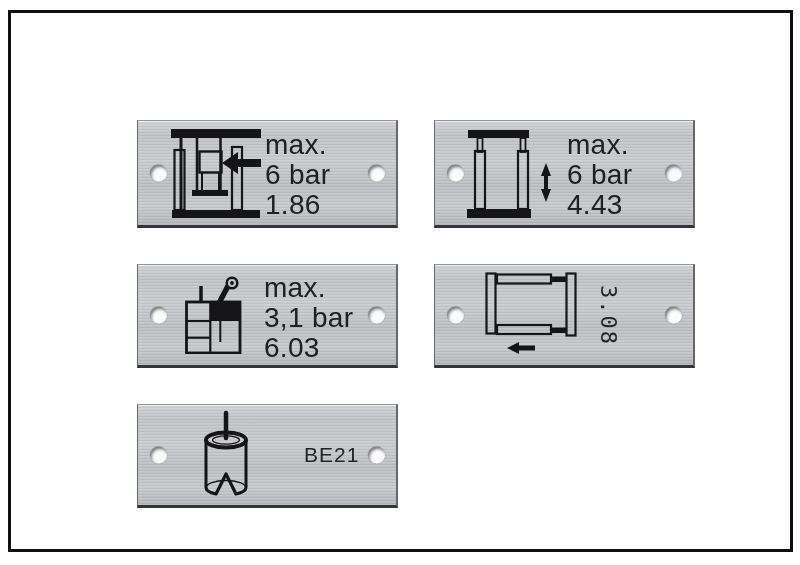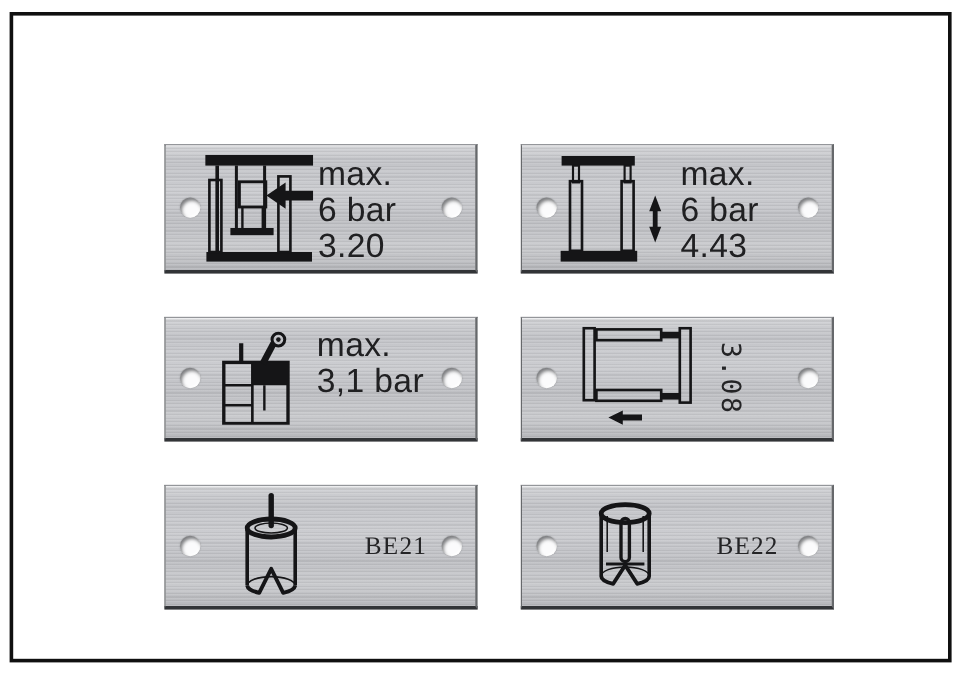--- a/index.html
+++ b/index.html
@@ -38,21 +38,21 @@
   .hole-l{left:12px}.hole-r{right:11px}
   .icon{position:absolute;line-height:0;}
   .spec{
     position:absolute;left:127px;top:9px;
     font-size:28px;line-height:30px;letter-spacing:0.3px;white-space:nowrap;color:#202022;
   }
   .p2 .spec{left:132px}
   .p3 .spec{left:126px;top:8px}
   .code{
     position:absolute;top:50%;transform:translateY(-50%);
-    font-family:Liberation Serif, serif;font-size:21px;letter-spacing:1px;color:#242426;
+    font-family:Liberation Sans, sans-serif;font-size:21px;letter-spacing:1px;color:#242426;
   }
   .p5 .code{left:166px}
   .p6 .code{left:162px}
   .rot{
     position:absolute;left:150px;top:0;height:100%;width:46px;
     display:flex;align-items:center;justify-content:center;
   }
   .rot span{
     transform:rotate(90deg);font-family:"DejaVu Sans Mono",monospace;
     font-size:22px;letter-spacing:2px;white-space:nowrap;color:#242426;
@@ -89,21 +89,21 @@
           <rect class="ln" x="28.5" y="22.5" width="22" height="21" stroke-width="2.4"></rect>
           <line class="ln" x1="31" y1="43.5" x2="31" y2="61" stroke-width="2"></line>
           <line class="ln" x1="48" y1="43.5" x2="48" y2="61" stroke-width="2"></line>
           <rect class="fl" x="21" y="61" width="36" height="6"></rect>
           <polygon class="fl" points="51,34 67,23 67,30 90,30 90,38 67,38 67,45"></polygon>
         </svg>
       </span>
       <div class="spec">
         <div>max.</div>
         <div>6 bar</div>
-        <div>3.20</div>
+        <div>1.86</div>
       </div>
     </div>
 
     <div class="plate p2">
       <span class="hole hole-l"></span>
       <span class="hole hole-r"></span>
       <span class="icon i2">
         <svg width="86" height="92" viewBox="0 0 86 92">
           <rect class="fl" x="1" y="1" width="61" height="8"></rect>
           <rect class="ln" x="10.5" y="9" width="5" height="14" stroke-width="1.8"></rect>
@@ -136,20 +136,21 @@
           <line class="ln" x1="36.3" y1="45" x2="36.3" y2="66" stroke-width="2"></line>
           <line class="ln" x1="17" y1="10" x2="17" y2="26" stroke-width="3.5"></line>
           <line class="ln" x1="35" y1="27" x2="44" y2="10" stroke-width="5.5"></line>
           <circle class="ln" cx="48" cy="7" r="5.3" stroke-width="2.5" fill="#ffffff"></circle>
           <circle class="fl" cx="48" cy="7" r="1.9"></circle>
         </svg>
       </span>
       <div class="spec">
         <div>max.</div>
         <div>3,1 bar</div>
+        <div>6.03</div>
       </div>
     </div>
 
     <div class="plate p4">
       <span class="hole hole-l"></span>
       <span class="hole hole-r"></span>
       <span class="icon i4">
         <svg width="92" height="84" viewBox="0 0 92 84">
           <rect class="ln" x="1.5" y="1.5" width="9" height="60" stroke-width="2.2"></rect>
           <rect class="ln" x="12" y="2.5" width="54" height="9" stroke-width="2.2"></rect>
@@ -175,33 +176,15 @@
           <ellipse class="ln" cx="24" cy="30" rx="13.5" ry="4.2" stroke-width="1.3"></ellipse>
           <line class="ln" x1="4" y1="30" x2="4" y2="78" stroke-width="3"></line>
           <line class="ln" x1="44" y1="30" x2="44" y2="78" stroke-width="3"></line>
           <path class="ln" d="M4,78 A20,7.5 0 0 1 44,78" stroke-width="1.3"></path>
           <path class="ln" d="M4,78 A20,7.5 0 0 0 14,84 L24,64 L34,84 A20,7.5 0 0 0 44,78" stroke-width="3.2" stroke-linejoin="round"></path>
         </svg>
       </span>
       <div class="code">BE21</div>
     </div>
 
-    <div class="plate p6">
-      <span class="hole hole-l"></span>
-      <span class="hole hole-r"></span>
-      <span class="icon i6">
-        <svg width="48" height="82" viewBox="0 0 48 82">
-          <ellipse class="ln" cx="24" cy="10" rx="20" ry="7.5" stroke-width="4"></ellipse>
-          <line class="ln" x1="9" y1="12" x2="9" y2="42" stroke-width="1.3"></line>
-          <line class="ln" x1="39" y1="12" x2="39" y2="42" stroke-width="1.3"></line>
-          <rect class="ln" x="20.5" y="14" width="7" height="36" rx="3.5" stroke-width="2.8"></rect>
-          <line class="ln" x1="8" y1="52" x2="40" y2="52" stroke-width="2.3"></line>
-          <line class="ln" x1="4" y1="10" x2="4" y2="62" stroke-width="3"></line>
-          <line class="ln" x1="44" y1="10" x2="44" y2="62" stroke-width="3"></line>
-          <path class="ln" d="M4,62 A20,7.5 0 0 1 44,62" stroke-width="1.2"></path>
-          <path class="ln" d="M4,62 A20,7.5 0 0 0 14,68.5 L24,53 L34,68.5 A20,7.5 0 0 0 44,62" stroke-width="3.2" stroke-linejoin="round"></path>
-        </svg>
-      </span>
-      <div class="code">BE22</div>
-    </div>
 
   </div>
 </div>
 
 </body></html>

